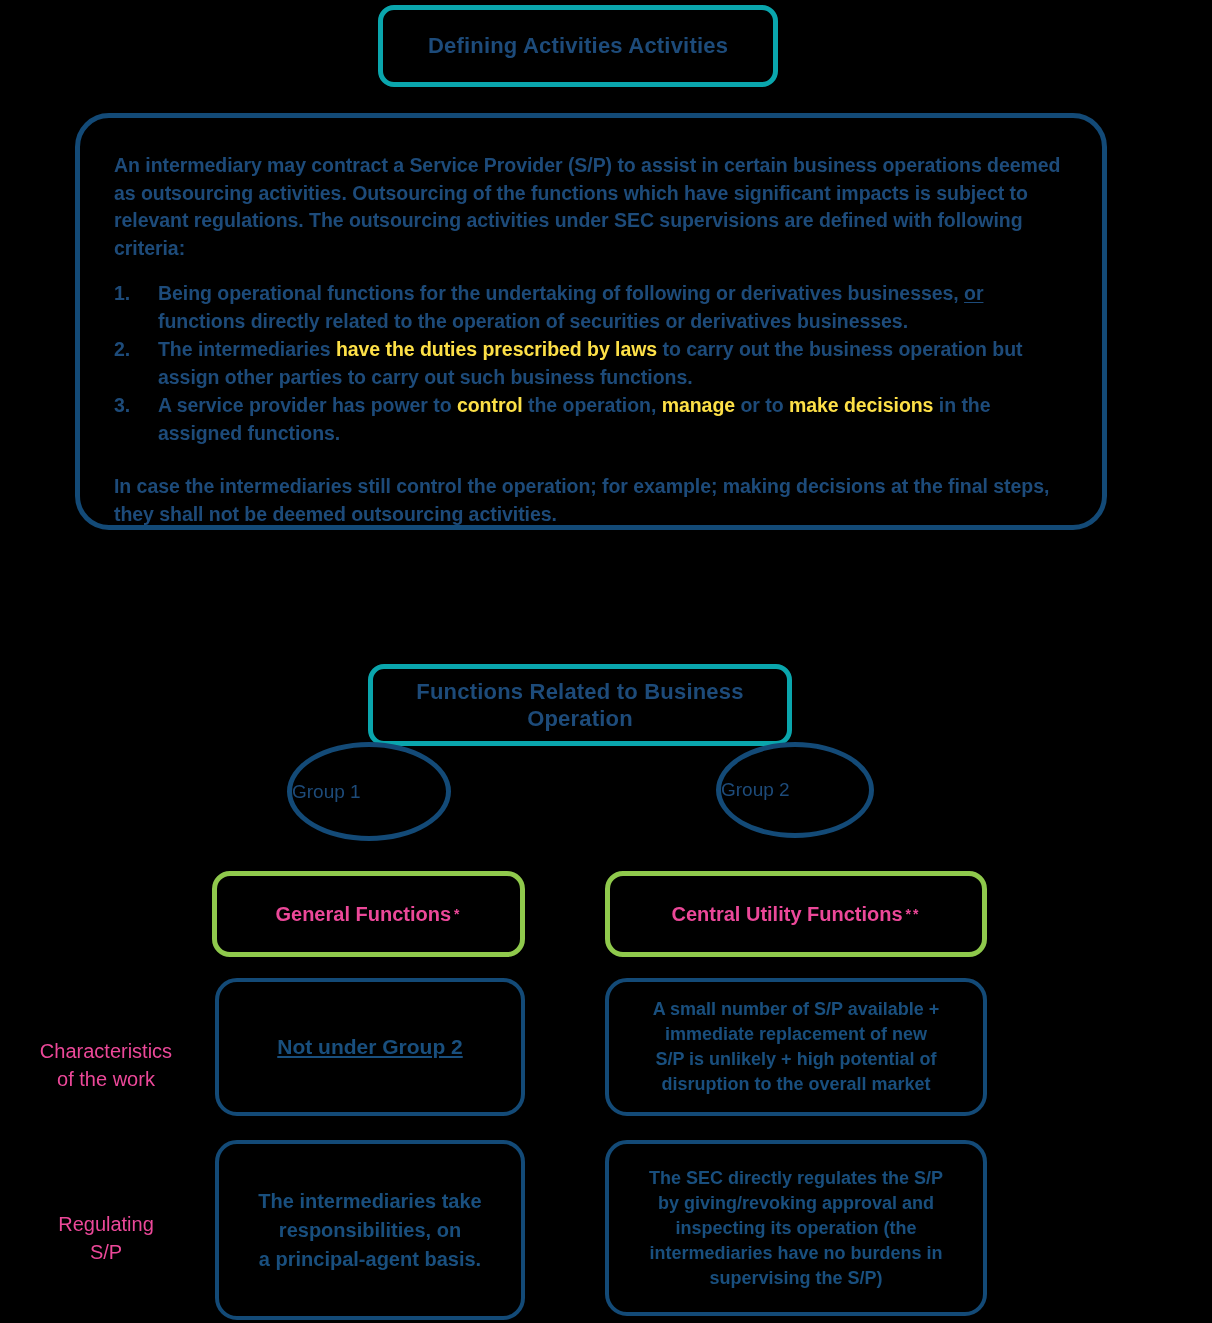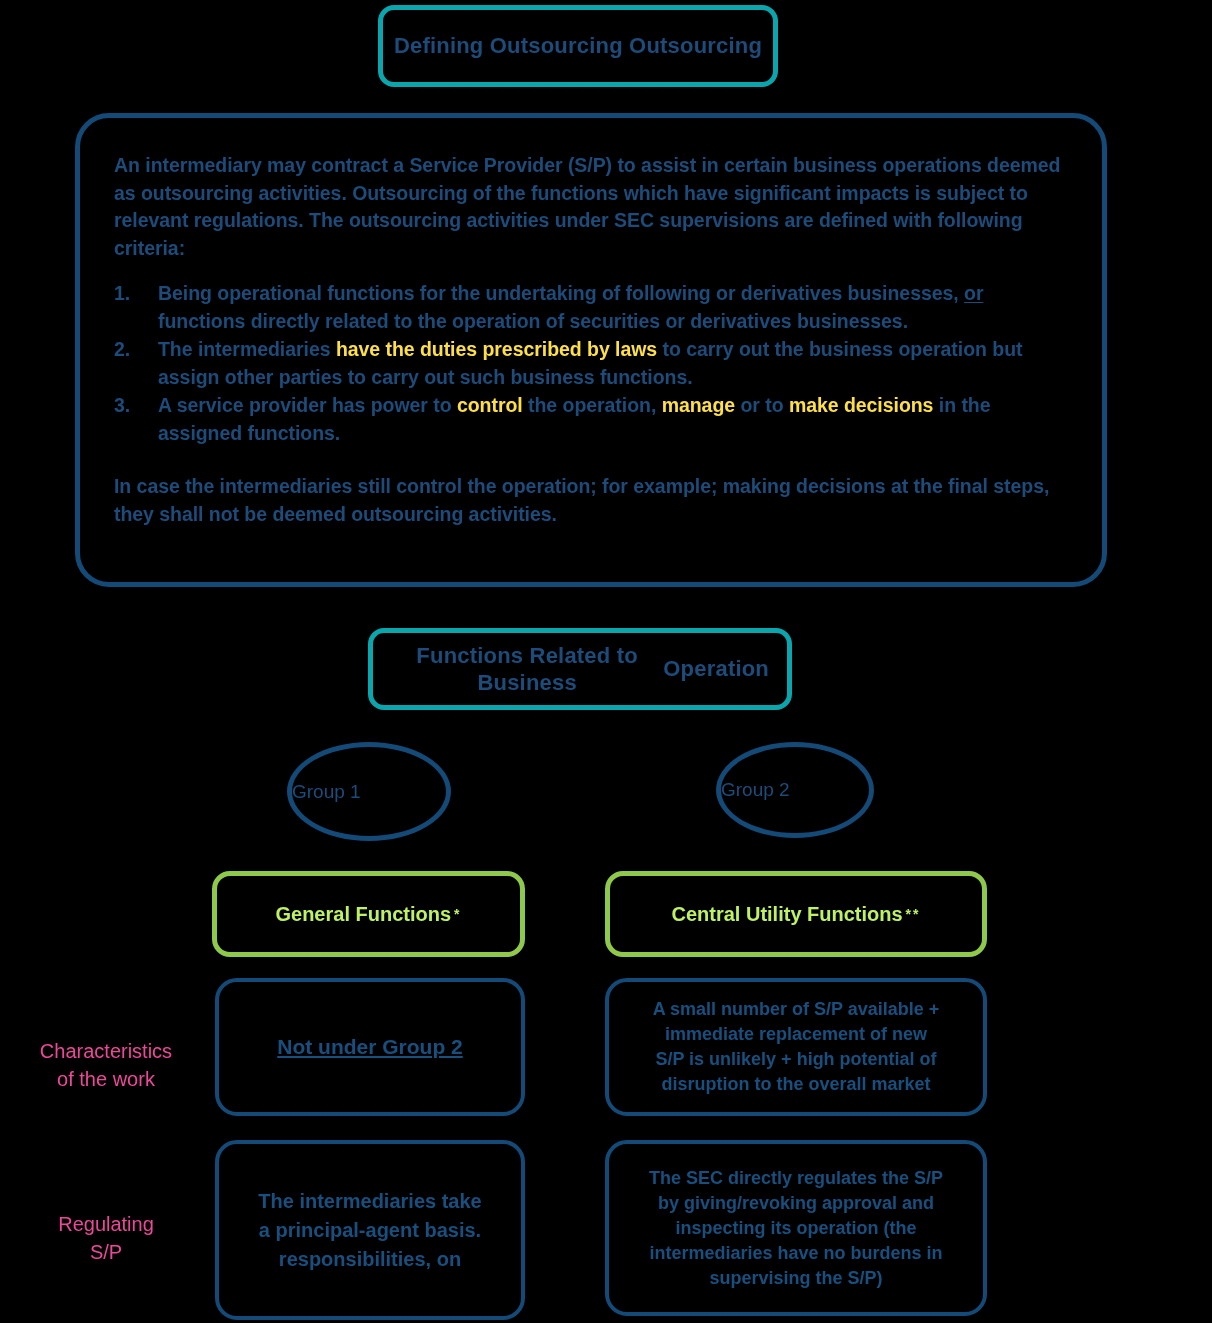--- a/index.html
+++ b/index.html
@@ -45,21 +45,21 @@
 
   .navy-box-sm {
     border: 4px solid #134a77;
     border-radius: 22px;
     color: #194f7e;
   }
 
   .green-box {
     border: 5px solid #8fc94c;
     border-radius: 18px;
-    color: #bef264;
+    color: #ec4899;
     font-size: 20px;
     font-weight: 600;
   }
 
   .ellipse {
     position: absolute;
     box-sizing: border-box;
     border: 5px solid #134a77;
     border-radius: 50%;
     display: flex;
@@ -76,21 +76,21 @@
     width: 400px;
     height: 82px;
   }
 
   
   #definition-panel {
     position: absolute;
     left: 75px;
     top: 113px;
     width: 1032px;
-    height: 474px;
+    height: 417px;
     box-sizing: border-box;
     border: 5px solid #134a77;
     border-radius: 34px;
     padding: 34px 34px 14px 34px;
   }
 
   .body-text {
     color: #1d4b7a;
     font-size: 19.5px;
     font-weight: 600;
@@ -121,24 +121,24 @@
     width: 30px;
     text-align: left;
   }
 
   p.lead { margin: 0; }
   p.closing { margin: 26px 0 0 0; }
 
   
   #fn-node {
     left: 368px;
-    top: 628px;
+    top: 664px;
     width: 424px;
     height: 82px;
-    flex-direction: row;
+    flex-direction: column;
     padding: 0 18px;
   }
 
   
   #group1-ellipse { left: 287px; top: 742px; width: 164px; height: 99px; }
   #group2-ellipse { left: 716px; top: 742px; width: 158px; height: 96px; }
 
   
   #general-functions-box {
     left: 212px; top: 871px; width: 313px; height: 86px;
@@ -186,21 +186,21 @@
   }
 
   .cell-text { display: block; }
 </style>
 </head>
 <body>
 
 <div class="canvas">
 
   <div class="node teal-box" id="header-node">
-    <span>Defining Outsourcing Outsourcing</span>
+    <span>Defining Activities Activities</span>
   </div>
 
   <div id="definition-panel">
 
     <p class="body-text lead">An intermediary may contract a Service Provider (S/P) to assist in certain business operations deemed as outsourcing activities.  Outsourcing of the functions which have significant impacts is subject to relevant regulations. The outsourcing activities under SEC supervisions are defined with following criteria:</p>
 
     <ol class="criteria body-text">
       <li><span><span>Being operational functions for the undertaking of following or derivatives businesses, </span><span class="u">or</span><span> functions directly related to the operation of securities or derivatives businesses.</span></span></li>
       <li><span><span>The intermediaries </span><span class="hl">have the duties prescribed by laws</span><span> to carry out the business operation but assign other parties to carry out such business functions.</span></span></li>
       <li><span><span>A service provider has power to </span><span class="hl">control</span><span> the operation, </span><span class="hl">manage</span><span> or to </span><span class="hl">make decisions</span><span> in the assigned functions.</span></span></li>
@@ -252,22 +252,22 @@
         <span class="cell-text">A small number of S/P available +</span>
         <span class="cell-text">immediate replacement of new</span>
         <span class="cell-text">S/P is unlikely + high potential of</span>
         <span class="cell-text">disruption to the overall market</span>
       </div>
   </div>
 
   <div class="node navy-box-sm" id="g1-regulating">
     <div>
         <span class="cell-text">The intermediaries take</span>
+        <span class="cell-text">responsibilities, on</span>
         <span class="cell-text">a principal-agent basis.</span>
-        <span class="cell-text">responsibilities, on</span>
       </div>
   </div>
 
   <div class="node navy-box-sm" id="g2-regulating">
     <div>
         <span class="cell-text">The SEC directly regulates the S/P</span>
         <span class="cell-text">by giving/revoking approval and</span>
         <span class="cell-text">inspecting its operation (the</span>
         <span class="cell-text">intermediaries have no burdens in</span>
         <span class="cell-text">supervising the S/P)</span>

